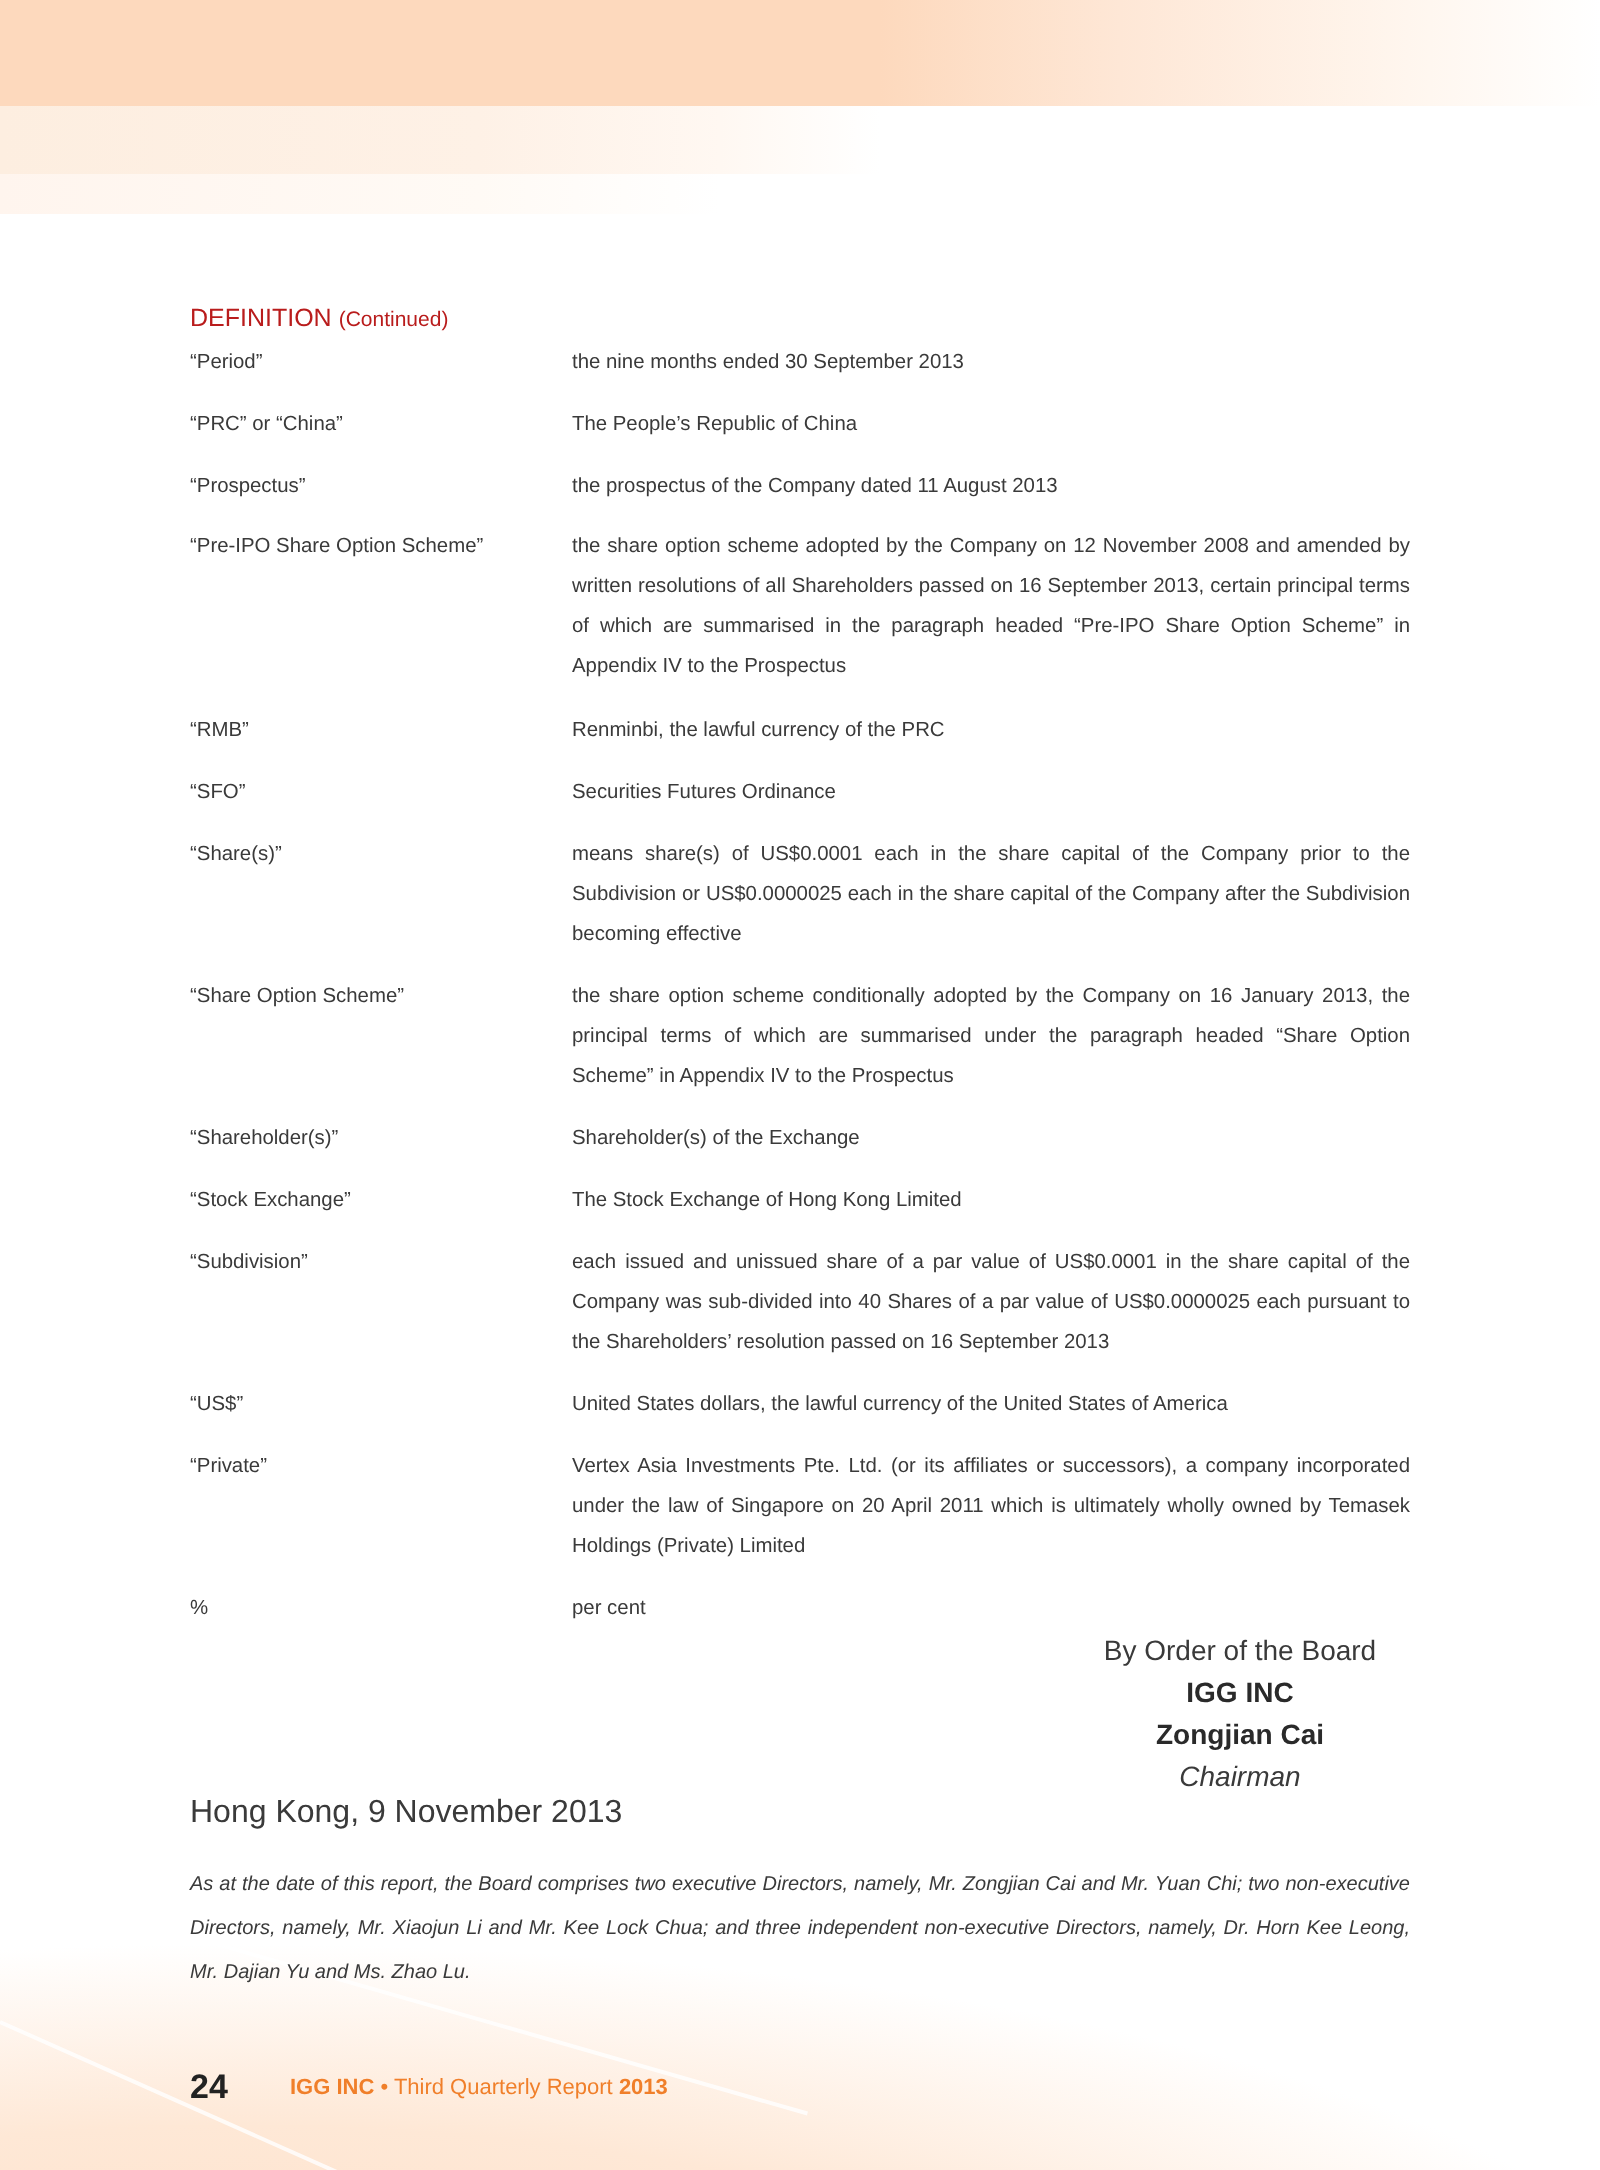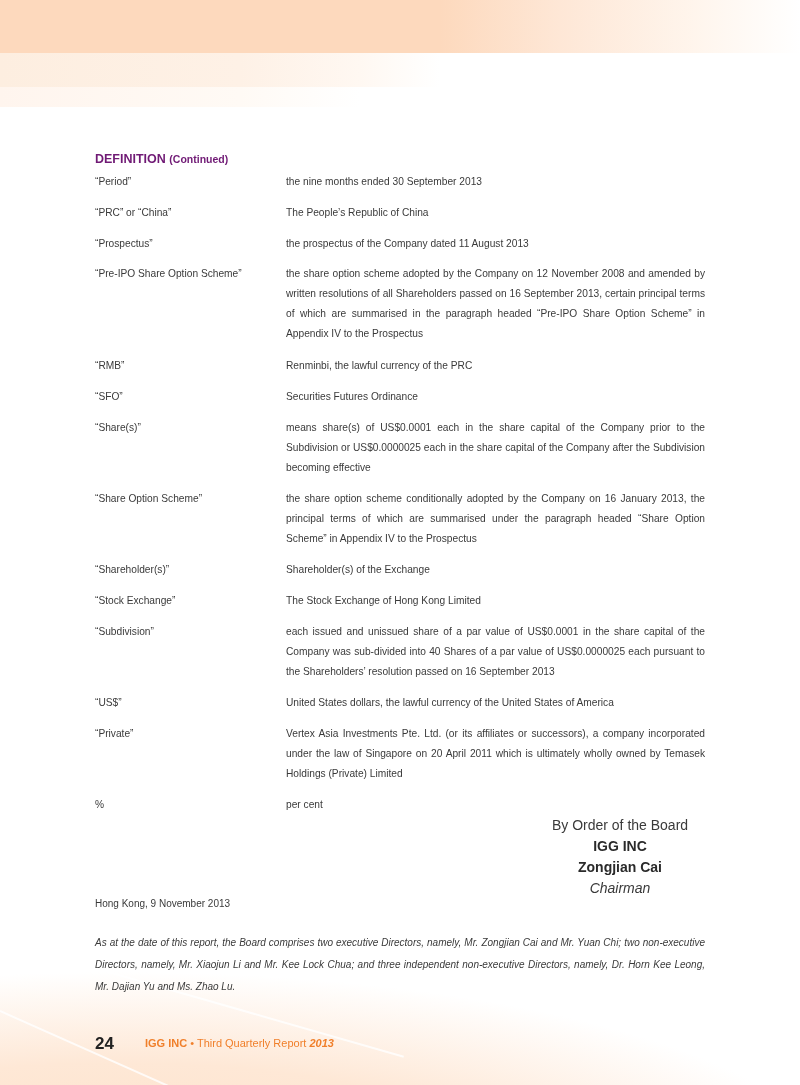--- a/index.html
+++ b/index.html
@@ -25,35 +25,35 @@
     position: absolute; left: 0; top: 880px; width: 800px; height: 205px;
     background:
       radial-gradient(ellipse 900px 260px at 120px 300px, #fde0c8 0%, #fee8d6 45%, rgba(255,255,255,0) 80%);
   }
   .swoosh-line {
     position: absolute; height: 2px; background: rgba(255,255,255,0.8);
     transform-origin: left center;
   }
   .heading {
     position: absolute; left: 95px; top: 152px;
-    font-size: 12.5px; font-weight: bold; color: #701a75;
+    font-size: 12.5px; font-weight: normal; color: #b91c1c;
   }
   .heading .cont { font-size: 10.5px; }
   .row { position: absolute; left: 95px; width: 610px; font-size: 10.2px; line-height: 20px; }
   .term { position: absolute; left: 0; top: 0; width: 190px; }
   .def { position: absolute; left: 191px; top: 0; width: 419px; text-align: justify; }
   .sign { position: absolute; left: 520px; width: 200px; text-align: center; font-size: 14px; line-height: 21px; }
   .sign .b { font-weight: bold; color: #2a2a2a; }
   .sign .i { font-style: italic; }
-  .place { position: absolute; left: 95px; top: 898px; font-size: 10px; }
+  .place { position: absolute; left: 95px; top: 898px; font-size: 16px; }
   .board { position: absolute; left: 95px; top: 932px; width: 610px; font-size: 10px; line-height: 22px; font-style: italic; text-align: justify; }
   .footer { position: absolute; left: 95px; top: 1034px; font-size: 11px; color: #f07f2a; }
   .footer .pg { font-size: 17px; font-weight: bold; color: #222; margin-right: 28px; vertical-align: -2px; }
   .footer .co { font-weight: bold; }
-  .footer .yr { font-weight: bold; font-style: italic; }
+  .footer .yr { font-weight: bold; }
 </style>
 </head>
 <body>
 
 <div class="top-band"></div>
 <div class="top-band2"></div>
 <div class="top-band3"></div>
 
 <div class="bottom-swoosh">
   <div class="swoosh-line" style="left:0;top:60px;width:420px;transform:rotate(16deg);"></div>

